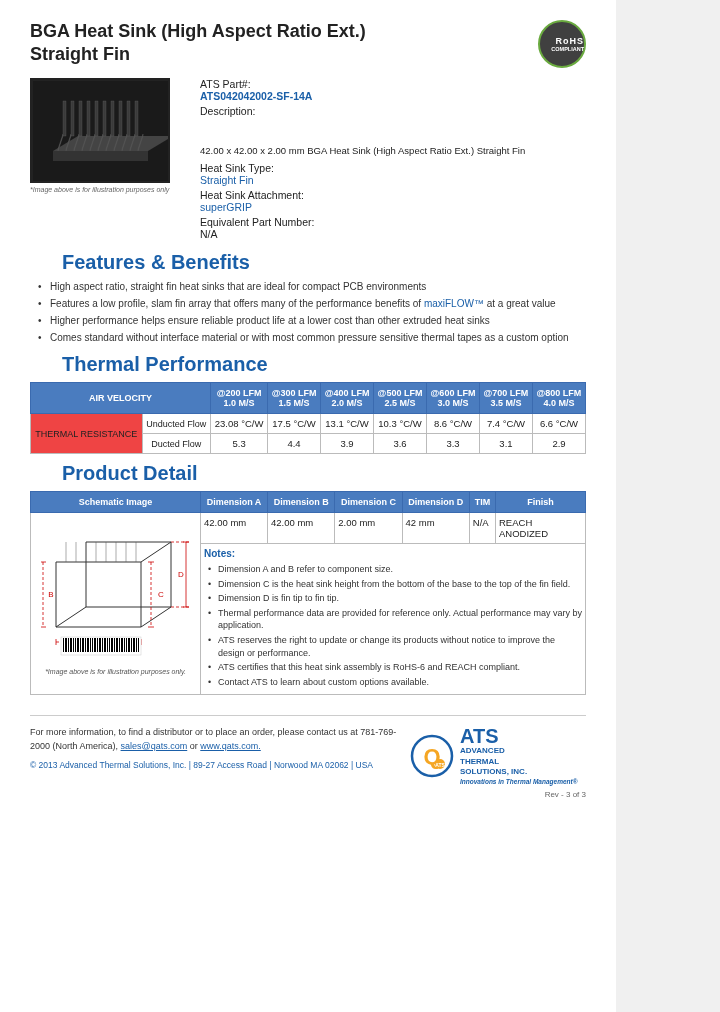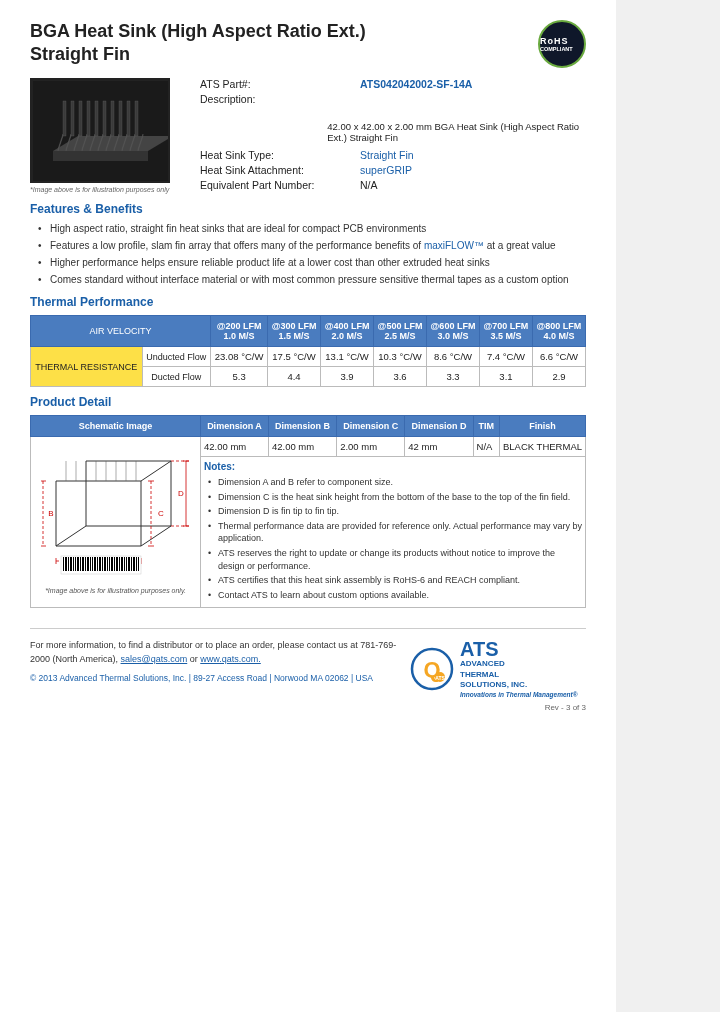--- a/index.html
+++ b/index.html
@@ -28,24 +28,24 @@
     .product-title h1 {
       font-size: 18px;
       font-weight: bold;
       color: #222;
       line-height: 1.3;
     }
     .rohs-badge {
       width: 48px;
       height: 48px;
       border-radius: 50%;
-      background: #0f172a;
+      background: #404040;
       display: flex;
       flex-direction: column;
-      align-items: flex-start;
+      align-items: flex-end;
       justify-content: center;
       color: #fff;
       font-size: 7px;
       font-weight: bold;
       border: 2px solid #6aaa3f;
     }
     .rohs-badge .rohs-text {
       font-size: 9px;
       font-weight: bold;
       letter-spacing: 1px;
@@ -81,20 +81,21 @@
       color: #666;
       margin-top: 3px;
       font-style: italic;
     }
     .product-specs {
       flex: 1;
     }
     .spec-row {
       display: flex;
       margin-bottom: 3px;
+      flex-direction: column;
     }
     .spec-label {
       color: #222;
       font-weight: normal;
       width: 160px;
       font-size: 10.5px;
     }
     .spec-value {
       color: #222;
       font-size: 10.5px;
@@ -102,24 +103,25 @@
     .spec-value.link-blue {
       color: #1a5fa8;
       font-weight: bold;
     }
     .spec-value.link-color {
       color: #1a5fa8;
     }
     
     .section-heading {
       color: #1a5fa8;
-      font-size: 12px;
+      font-size: 20px;
       font-weight: bold;
       margin-bottom: 6px;
       margin-top: 8px;
+      margin-left: 32px;
     }
     .features-list {
       list-style: none;
       padding-left: 8px;
     }
     .features-list li {
       font-size: 10px;
       color: #333;
       margin-bottom: 3px;
       padding-left: 12px;
@@ -146,36 +148,36 @@
       color: #fff;
       text-align: center;
       padding: 5px 3px;
       border: 1px solid #3a6aaf;
       font-size: 9px;
       font-weight: bold;
     }
     .thermal-table .header-air-velocity {
       background: #4a7cbf;
       color: #fff;
-      font-weight: normal;
+      font-weight: bold;
       text-align: center;
     }
     .thermal-table td {
       border: 1px solid #bbb;
       text-align: center;
       padding: 4px 3px;
       font-size: 9.5px;
     }
     .thermal-table .row-label-cell {
       background: #fff;
       color: #222;
       font-size: 9px;
     }
     .thermal-table .resistance-label-cell {
-      background: #fde047;
+      background: #ef4444;
       color: #222;
       font-size: 9px;
       font-weight: normal;
       text-align: center;
       vertical-align: middle;
     }
     
     .detail-table {
       width: 100%;
       border-collapse: collapse;
@@ -534,21 +536,21 @@
               </g>
             </g>
           </svg>
           <div class="schematic-caption">*Image above is for illustration purposes only.</div>
         </td>
         <td>42.00 mm</td>
         <td>42.00 mm</td>
         <td>2.00 mm</td>
         <td>42 mm</td>
         <td>N/A</td>
-        <td>BLACK THERMAL</td>
+        <td>REACH ANODIZED</td>
       </tr>
       <tr>
         <td colspan="6" class="notes-cell">
           <div class="notes-heading">Notes:</div>
           <ul class="notes-list">
             <li>Dimension A and B refer to component size.</li>
             <li>Dimension C is the heat sink height from the bottom of the base to the top of the fin field.</li>
             <li>Dimension D is fin tip to fin tip.</li>
             <li>Thermal performance data are provided for reference only. Actual performance may vary by application.</li>
             <li>ATS reserves the right to update or change its products without notice to improve the design or performance.</li>

